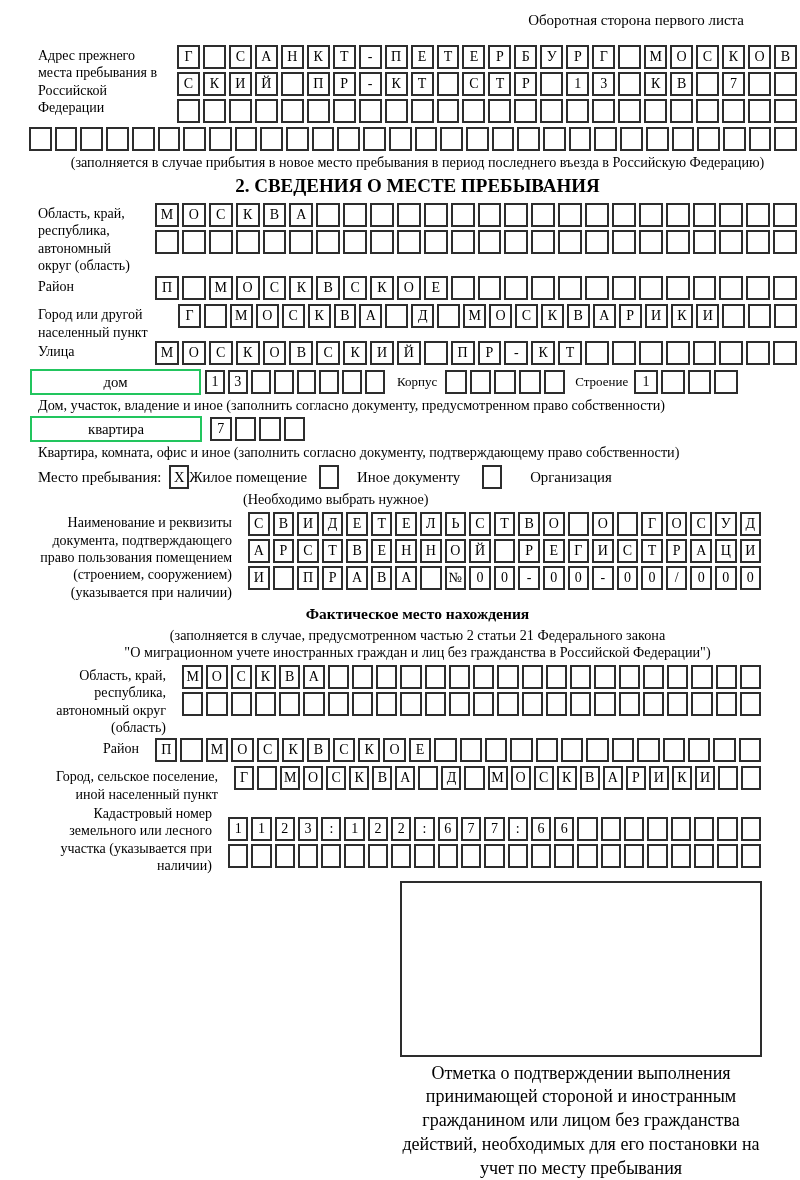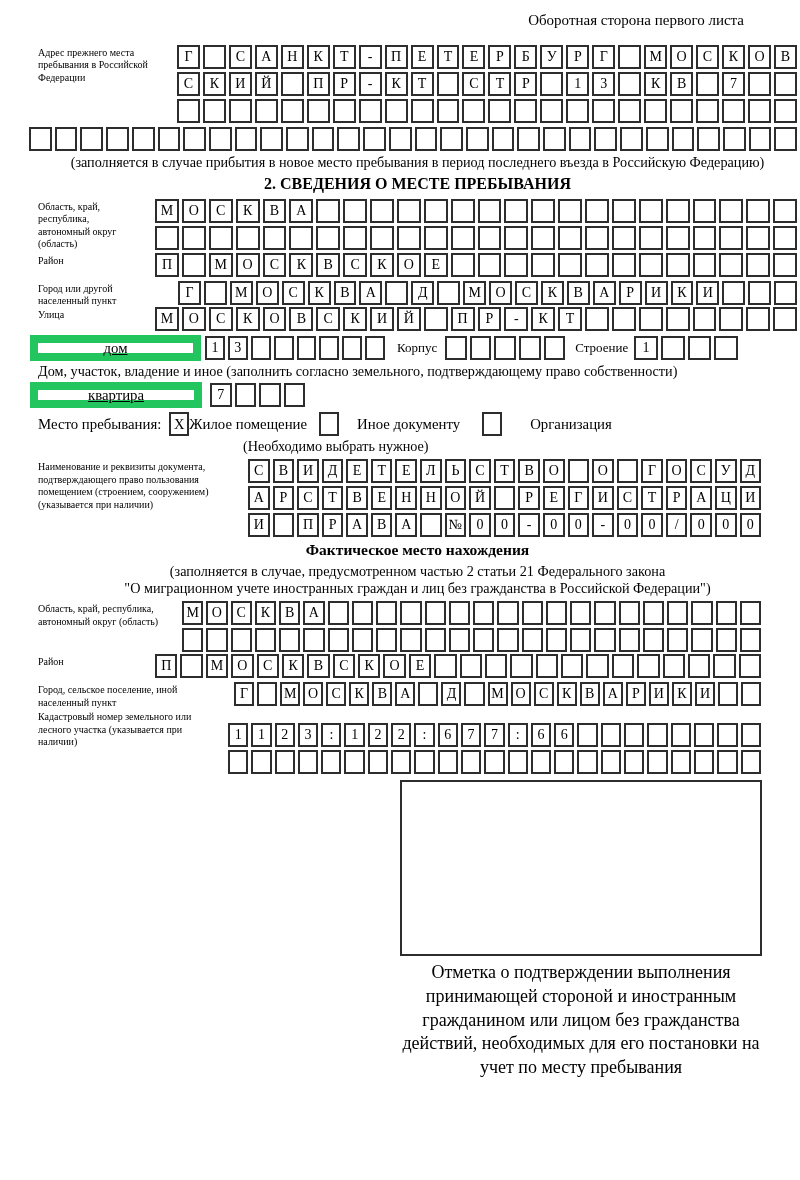--- a/index.html
+++ b/index.html
@@ -5,41 +5,41 @@
   * { box-sizing: border-box; }
   html,body { margin:0; padding:0; background:#ffffff; }
   .page {
     width:800px; height:1180px; overflow:hidden;
     font-family:"Liberation Serif", serif; color:#000;
     padding:12px 3px 0 38px; position:relative; background:#fff;
   }
   .hdr { text-align:right; padding-right:53px; font-size:15px; margin-bottom:16px; }
 
   .frow { display:flex; align-items:flex-start; margin-bottom:4px; }
-  .flabel { font-size:10px; line-height:1.24; padding-top:2px; padding-right:16px; flex:none; }
+  .flabel { font-size:14px; line-height:1.24; padding-top:2px; padding-right:16px; flex:none; }
   .w139{width:139px} .w117{width:117px} .w140{width:140px} .w210{width:210px}
   .w144{width:144px} .w196{width:196px} .w190{width:190px}
 
   .cellcol { flex:1; display:flex; flex-direction:column; gap:3px; min-width:0; }
   .cellrow { display:flex; gap:3px; flex:1; min-width:0; }
   .cell {
     flex:1 1 0; min-width:0; height:24px; border:2px solid #2d2d2d; background:#fff;
     display:flex; align-items:center; justify-content:center;
     font-size:14px; overflow:hidden;
   }
-  .pad-r37 { padding-right:36px; }
+  .pad-r37 { padding-right:36px;text-align:right; }
   .fullrow { margin-left:-9px; margin-top:3px; }
 
   .note-c { text-align:center; font-size:14.2px; margin:3px 0 3px; }
-  .sec-title { text-align:center; font-weight:bold; font-size:16px; margin:4px 0 6px; }
+  .sec-title { text-align:center; font-weight:bold; font-size:19px; margin:4px 0 6px; }
   .note-l { font-size:14.2px; margin:0 0 2px; }
 
   .dom-row { display:flex; align-items:center; margin:2px 0 2px; }
-  .label-box { height:26px; border:8px solid #22c55e; display:flex; align-items:center;
-    justify-content:center; font-size:14.8px; flex:none; background:#fff;text-decoration:underline; }
+  .label-box { height:26px; border:2px solid #22c55e; display:flex; align-items:center;
+    justify-content:center; font-size:14.8px; flex:none; background:#fff; }
   .dom-box { width:171px; margin-left:-8px; }
   .kv-box { width:172px; margin-left:-8px; }
   .inline-lbl { font-size:13px; margin:0 8px 0 12px; flex:none; }
   .wc8 { width:180px; flex:none; }
   .wc5 { width:120px; flex:none; }
   .wc4 { width:104px; flex:none; }
   .wc4kv { width:95px; flex:none; margin-left:8px; }
 
   .chk-row { display:flex; align-items:center; font-size:14.8px; margin:4px 0 2px; }
   .chk { width:20px; height:24px; border:2px solid #2d2d2d; display:flex; align-items:center;
@@ -347,31 +347,32 @@
         <div class="cell"></div>
       </div>
     <span class="inline-lbl" style="margin-left:10px;margin-right:6px">Строение</span>
     <div class="cellrow wc4">
         <div class="cell">1</div>
         <div class="cell"></div>
         <div class="cell"></div>
         <div class="cell"></div>
       </div>
   </div>
-  <div class="note-l">Дом, участок, владение и иное (заполнить согласно земельного, подтверждающему право собственности)</div>
+  <div class="note-l">Дом, участок, владение и иное (заполнить согласно документу, предусмотренном право собственности)</div>
 
   <div class="dom-row">
     <div class="label-box kv-box">квартира</div>
     <div class="cellrow wc4kv">
         <div class="cell">7</div>
         <div class="cell"></div>
         <div class="cell"></div>
         <div class="cell"></div>
       </div>
   </div>
+  <div class="note-l">Квартира, комната, офис и иное (заполнить согласно документу, подтверждающему право собственности)</div>
 
   <div class="chk-row">
     <span>Место пребывания:</span>
     <div class="chk" style="margin-left:8px">X</div>
     <span style="margin-left:0">Жилое помещение</span>
     <div class="chk" style="margin-left:12px"></div>
     <span style="margin-left:18px">Иное документу</span>
     <div class="chk" style="margin-left:22px"></div>
     <span style="margin-left:28px">Организация</span>
   </div>

